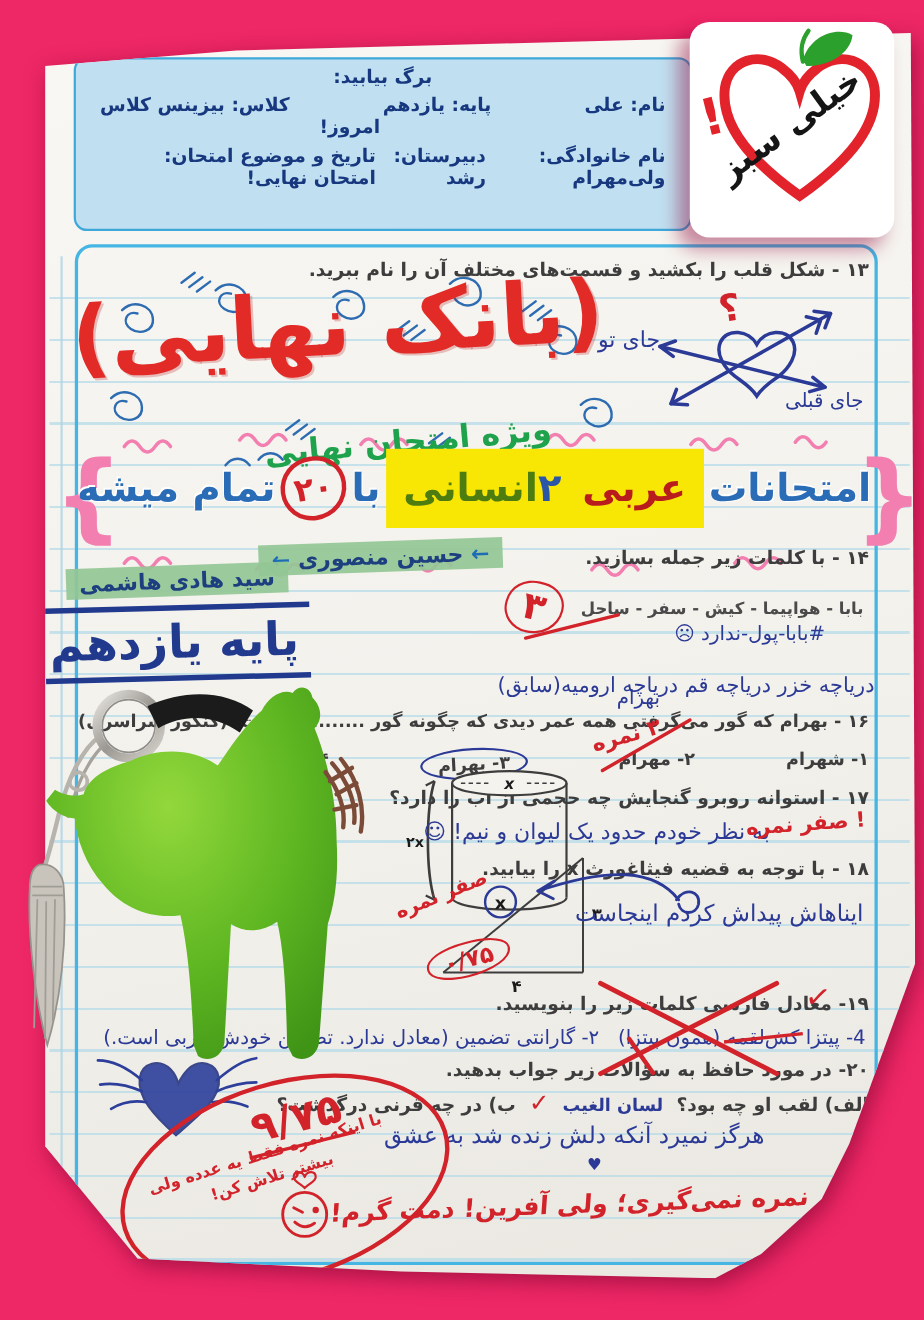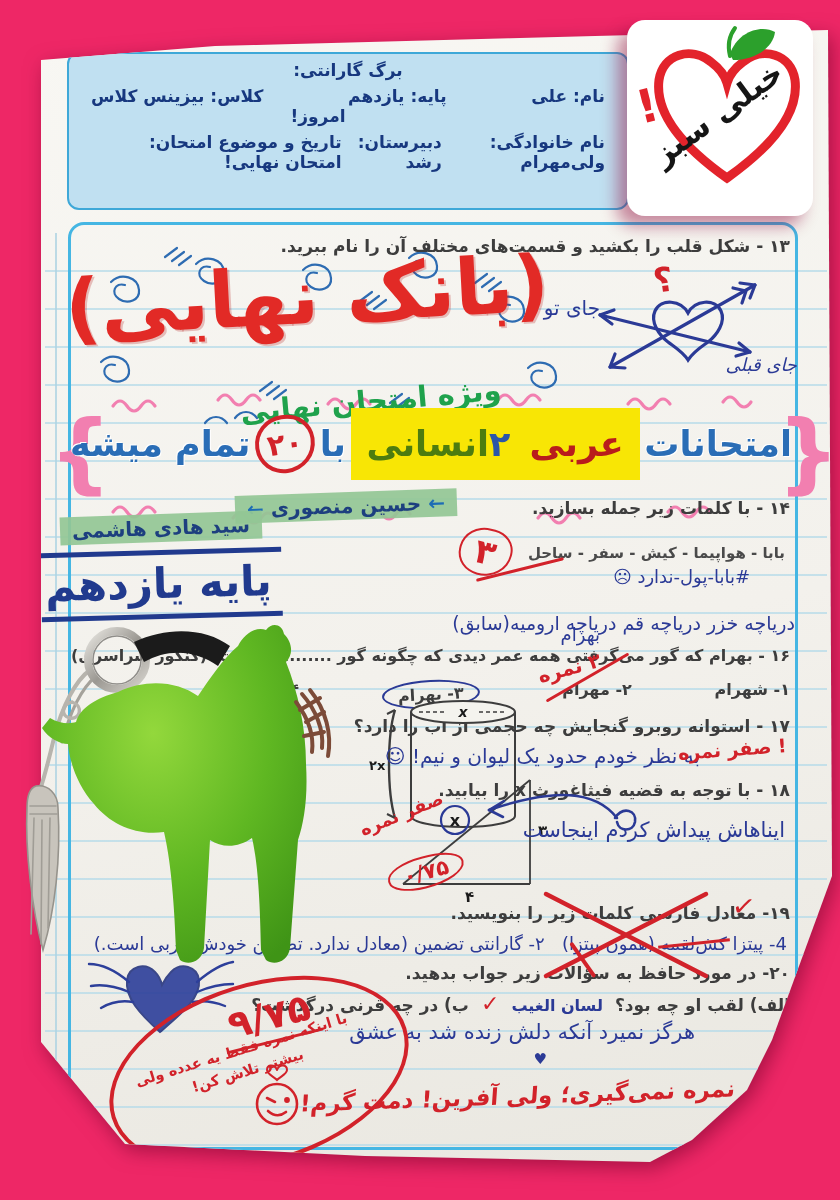--- a/index.html
+++ b/index.html
@@ -73,21 +73,21 @@
 <div class="page">
 
   <div class="paper-wrap">
   <div class="paper">
 
     <div class="lines"></div>
     <div class="vline"></div>
     <div class="mainbox"></div>
 
     <div class="infobox">
-      <div class="infocenter">برگ گارانتی:</div>
+      <div class="infocenter">برگ بیابید:</div>
       <div class="inforow">
         <span>نام: علی</span>
         <span>پایه: یازدهم</span>
         <span>کلاس: بیزینس کلاس</span>
       </div>
       <div class="infocenter" style="transform:translateX(-30px);">امروز!</div>
       <div class="inforow">
         <span>نام خانوادگی: ولی‌مهرام</span>
         <span>دبیرستان: رشد</span>
         <span>تاریخ و موضوع امتحان: امتحان نهایی!</span>
@@ -101,21 +101,21 @@
         <path d="M128,58 c-7,-13 -27,-15 -33,-2 c-5,11 4,24 13,31 c8,6 15,10 20,18 c6,-9 13,-13 20,-18 c9,-7 18,-20 13,-31 c-6,-13 -26,-11 -33,2 z"></path>
         <path d="M50,112 L195,30"></path>
         <path d="M195,30 l-15,-2 M195,30 l-5,13 M186,36 l-13,-3 M186,36 l-4,12"></path>
         <path d="M50,112 l15,1 M50,112 l5,-13"></path>
         <path d="M40,60 L190,97"></path>
         <path d="M40,60 l14,-5 M40,60 l12,9 M190,97 l-14,4 M190,97 l-11,-9"></path>
       </g>
       <text x="95" y="38" font-size="34" font-weight="bold" fill="#d2222a" transform="rotate(-8 95 38)">؟</text>
     </svg>
     <div class="hw" style="top:268px;right:235px;font-size:20px;">جای تو</div>
-    <div class="hw" style="top:326px;right:38px;font-size:18px;font-style:italic;">جای قبلی</div>
+    <div class="hw" style="top:326px;right:50px;font-size:18px;">جای قبلی</div>
 
     <svg class="abs" style="left:20px;top:215px;z-index:2;" width="520" height="220">
       <g fill="none" stroke="#2e6cb2" stroke-width="2.2" stroke-linecap="round">
         <path d="M70,42 c-10,-3 -15,8 -6,14 c9,6 21,1 20,-9 c-1,-13 -18,-18 -28,-8"></path>
         <path d="M155,24 c-10,-3 -15,8 -6,14 c9,6 21,1 20,-9 c-1,-13 -18,-18 -28,-8"></path>
         <path d="M262,30 c-10,-3 -15,8 -6,14 c9,6 21,1 20,-9 c-1,-13 -18,-18 -28,-8"></path>
         <path d="M368,18 c-10,-3 -15,8 -6,14 c9,6 21,1 20,-9 c-1,-13 -18,-18 -28,-8"></path>
         <path d="M455,62 c-10,-3 -15,8 -6,14 c9,6 21,1 20,-9 c-1,-13 -18,-18 -28,-8"></path>
         <path d="M60,122 c-10,-3 -15,8 -6,14 c9,6 21,1 20,-9 c-1,-13 -18,-18 -28,-8"></path>
         <path d="M487,128 c-10,-3 -15,8 -6,14 c9,6 21,1 20,-9 c-1,-13 -18,-18 -28,-8"></path>

